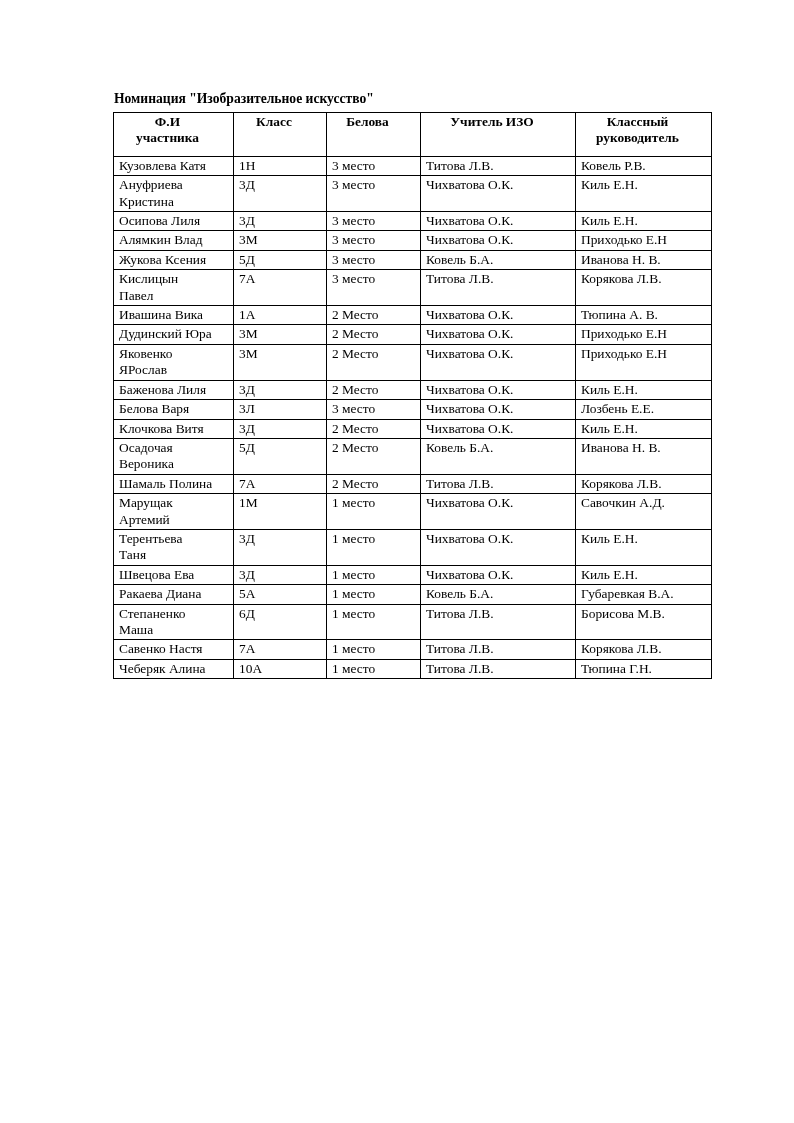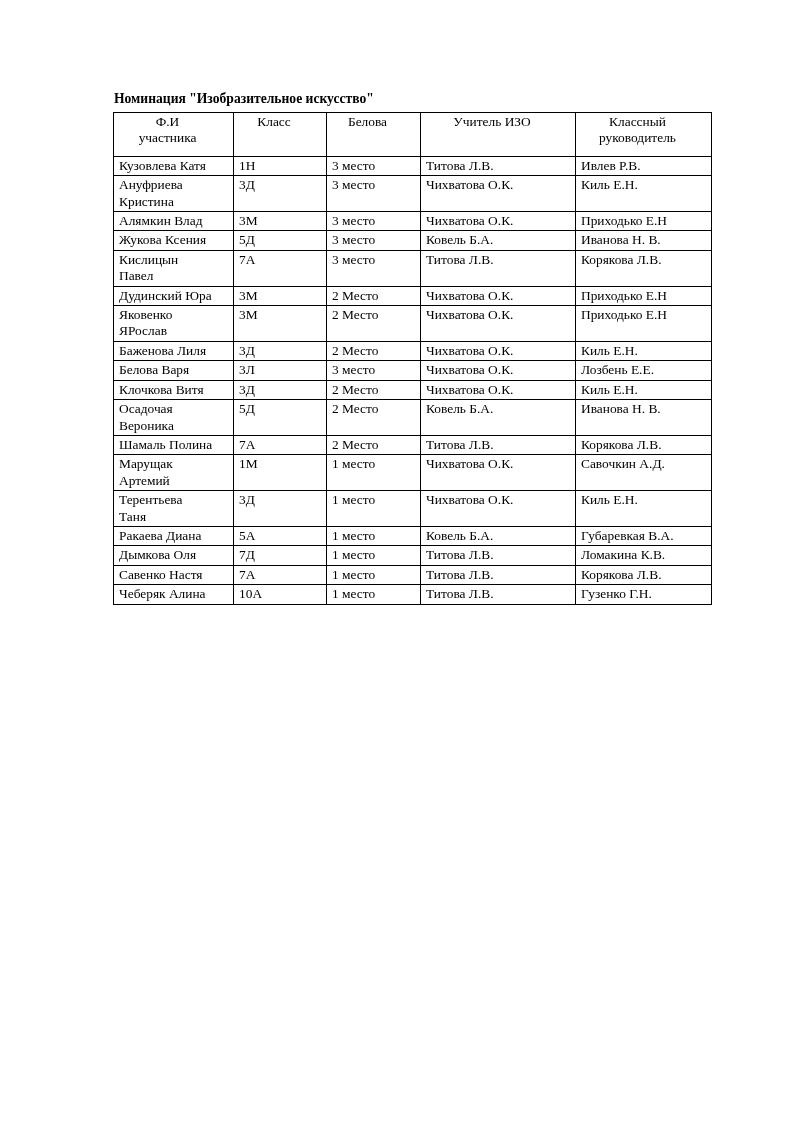--- a/index.html
+++ b/index.html
@@ -36,21 +36,21 @@
   table.results th,
   table.results td {
     border: 1px solid #000000;
     font-size: 13.4px;
     line-height: 16.4px;
     vertical-align: top;
     white-space: pre-line;
     overflow: hidden;
   }
   table.results th {
-    font-weight: normal;
+    font-weight: bold;
     text-align: center;
     padding: 1px 16px 9px 4px;
   }
   table.results td {
     text-align: left;
     padding: 1px 4px 1px 5px;
   }
 </style>
 </head>
 <body>
@@ -76,25 +76,32 @@
         <th>Классный
 руководитель</th>
       </tr>
     </thead>
     <tbody>
         <tr>
           <td>Кузовлева Катя</td>
           <td>1Н</td>
           <td>3 место</td>
           <td>Титова Л.В.</td>
-          <td>Ивлев Р.В.</td>
+          <td>Ковель Р.В.</td>
         </tr>
         <tr>
           <td>Ануфриева
 Кристина</td>
+          <td>3Д</td>
+          <td>3 место</td>
+          <td>Чихватова О.К.</td>
+          <td>Киль Е.Н.</td>
+        </tr>
+        <tr>
+          <td>Осипова Лиля</td>
           <td>3Д</td>
           <td>3 место</td>
           <td>Чихватова О.К.</td>
           <td>Киль Е.Н.</td>
         </tr>
         <tr>
           <td>Алямкин Влад</td>
           <td>3М</td>
           <td>3 место</td>
           <td>Чихватова О.К.</td>
@@ -109,20 +116,27 @@
         </tr>
         <tr>
           <td>Кислицын
 Павел</td>
           <td>7А</td>
           <td>3 место</td>
           <td>Титова Л.В.</td>
           <td>Корякова Л.В.</td>
         </tr>
         <tr>
+          <td>Ивашина Вика</td>
+          <td>1А</td>
+          <td>2 Место</td>
+          <td>Чихватова О.К.</td>
+          <td>Тюпина А. В.</td>
+        </tr>
+        <tr>
           <td>Дудинский Юра</td>
           <td>3М</td>
           <td>2 Место</td>
           <td>Чихватова О.К.</td>
           <td>Приходько Е.Н</td>
         </tr>
         <tr>
           <td>Яковенко
 ЯРослав</td>
           <td>3М</td>
@@ -176,42 +190,50 @@
         </tr>
         <tr>
           <td>Терентьева
 Таня</td>
           <td>3Д</td>
           <td>1 место</td>
           <td>Чихватова О.К.</td>
           <td>Киль Е.Н.</td>
         </tr>
         <tr>
+          <td>Швецова Ева</td>
+          <td>3Д</td>
+          <td>1 место</td>
+          <td>Чихватова О.К.</td>
+          <td>Киль Е.Н.</td>
+        </tr>
+        <tr>
           <td>Ракаева Диана</td>
           <td>5А</td>
           <td>1 место</td>
           <td>Ковель Б.А.</td>
           <td>Губаревкая В.А.</td>
         </tr>
         <tr>
-          <td>Дымкова Оля</td>
-          <td>7Д</td>
-          <td>1 место</td>
-          <td>Титова Л.В.</td>
-          <td>Ломакина К.В.</td>
+          <td>Степаненко
+Маша</td>
+          <td>6Д</td>
+          <td>1 место</td>
+          <td>Титова Л.В.</td>
+          <td>Борисова М.В.</td>
         </tr>
         <tr>
           <td>Савенко Настя</td>
           <td>7А</td>
           <td>1 место</td>
           <td>Титова Л.В.</td>
           <td>Корякова Л.В.</td>
         </tr>
         <tr>
           <td>Чеберяк Алина</td>
           <td>10А</td>
           <td>1 место</td>
           <td>Титова Л.В.</td>
-          <td>Гузенко Г.Н.</td>
+          <td>Тюпина Г.Н.</td>
         </tr>
       </tbody>
   </table>
 </div>
 
 </body></html>

